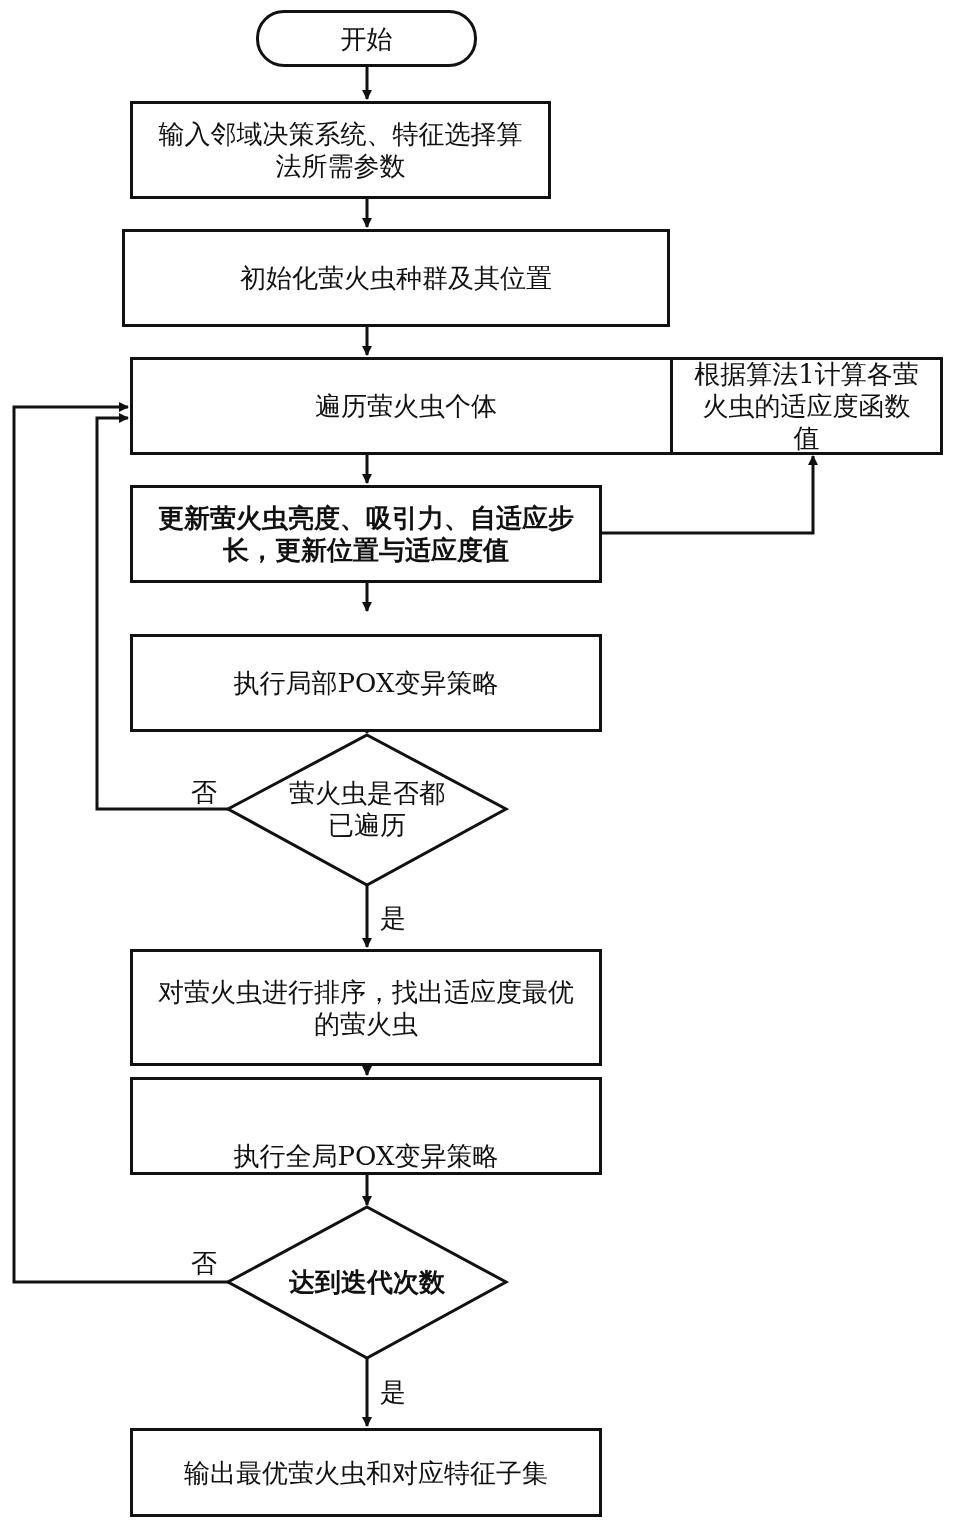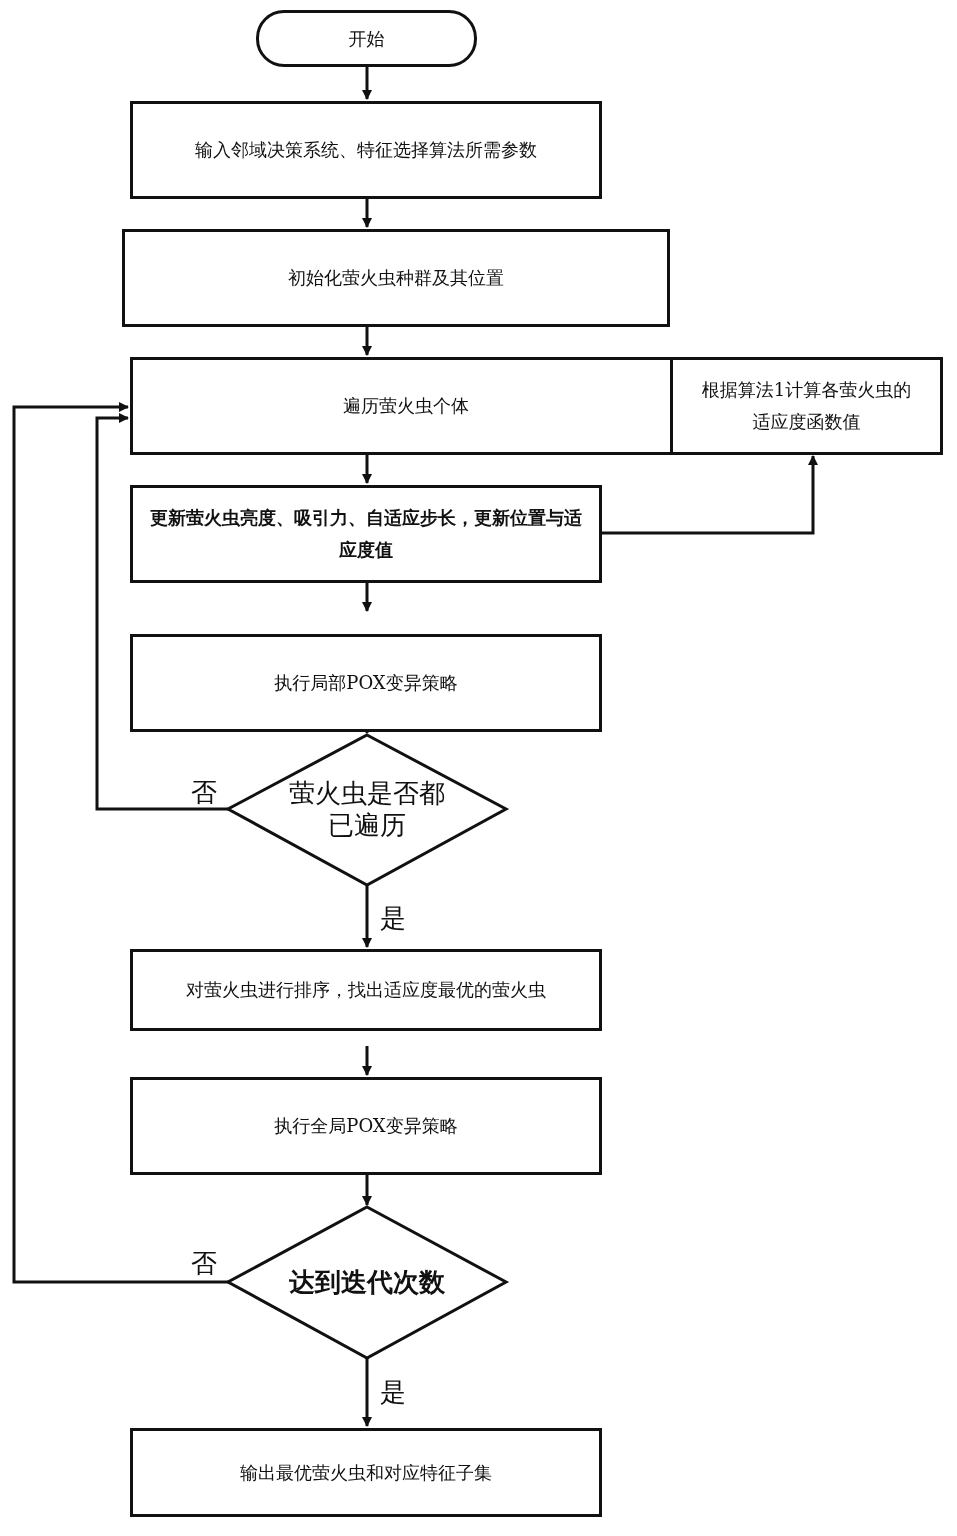--- a/index.html
+++ b/index.html
@@ -1,21 +1,21 @@
 <!DOCTYPE html>
 <html><head>
 <meta charset="utf-8">
 <style>
   html, body { margin:0; padding:0; background:#ffffff; }
   body { width:957px; height:1536px; position:relative; overflow:hidden;
          font-family:"DejaVu Serif", "Liberation Serif", serif; color:#111; }
   svg { position:absolute; left:0; top:0; }
   .node { position:absolute; box-sizing:border-box; border:3px solid #111; background:#fff;
           display:flex; align-items:center; justify-content:center; text-align:center;
-          font-size:18px; line-height:32px; }
+          font-size:26px; line-height:32px; }
   .node span { display:block; }
   .terminal { border-radius:28px; }
   .dtext { position:absolute; text-align:center; font-size:26px; line-height:32px;
            display:flex; align-items:center; justify-content:center; }
   .lbl { position:absolute; font-size:26px; line-height:30px; }
 </style>
 </head>
 <body>
 
 <svg width="957" height="1536">
@@ -41,21 +41,21 @@
     <line x1="367" y1="1358" x2="367" y2="1426" marker-end="url(#ah)"></line>
   </g>
   <polygon points="367,735 506,809 367,885 228,809" fill="#fff" stroke="#111" stroke-width="3"></polygon>
   <polygon points="367,1207 506,1282 367,1358 228,1282" fill="#fff" stroke="#111" stroke-width="3"></polygon>
 </svg>
 
 <div class="node terminal" style="left:256px;top:10px;width:221px;height:57px;">
   <span>开始</span>
 </div>
 
-<div class="node" style="left:130px;top:101px;width:472px;height:98px;padding:0 20px;">
+<div class="node" style="left:130px;top:101px;width:421px;height:98px;padding:0 20px;">
   <span>输入邻域决策系统、特征选择算法所需参数</span>
 </div>
 
 <div class="node" style="left:122px;top:229px;width:548px;height:98px;">
   <span>初始化萤火虫种群及其位置</span>
 </div>
 
 <div class="node" style="left:130px;top:357px;width:552px;height:98px;">
   <span>遍历萤火虫个体</span>
 </div>
@@ -71,25 +71,25 @@
 <div class="node" style="left:130px;top:613px;width:472px;height:98px;margin-top:21px;">
   <span>执行局部POX变异策略</span>
 </div>
 
 <div class="dtext" style="left:282px;top:774px;width:170px;height:70px;">
   <span>萤火虫是否都已遍历</span>
 </div>
 <span class="lbl" style="left:191px;top:777px;">否</span>
 <span class="lbl" style="left:380px;top:903px;">是</span>
 
-<div class="node" style="left:130px;top:949px;width:472px;height:82px;padding:0 22px;align-items:center;">
+<div class="node" style="left:130px;top:949px;width:472px;height:117px;padding:0 22px;align-items:center;">
   <span>对萤火虫进行排序，找出适应度最优的萤火虫</span>
 </div>
 
-<div class="node" style="left:130px;top:1077px;width:472px;height:98px;">
+<div class="node" style="left:130px;top:1077px;width:472px;height:98px;align-items:flex-end;">
   <span>执行全局POX变异策略</span>
 </div>
 
 <div class="dtext" style="left:262px;top:1262px;width:210px;height:40px;font-weight:bold;">
   <span>达到迭代次数</span>
 </div>
 <span class="lbl" style="left:191px;top:1248px;">否</span>
 <span class="lbl" style="left:380px;top:1377px;">是</span>
 
 <div class="node" style="left:130px;top:1428px;width:472px;height:89px;">

